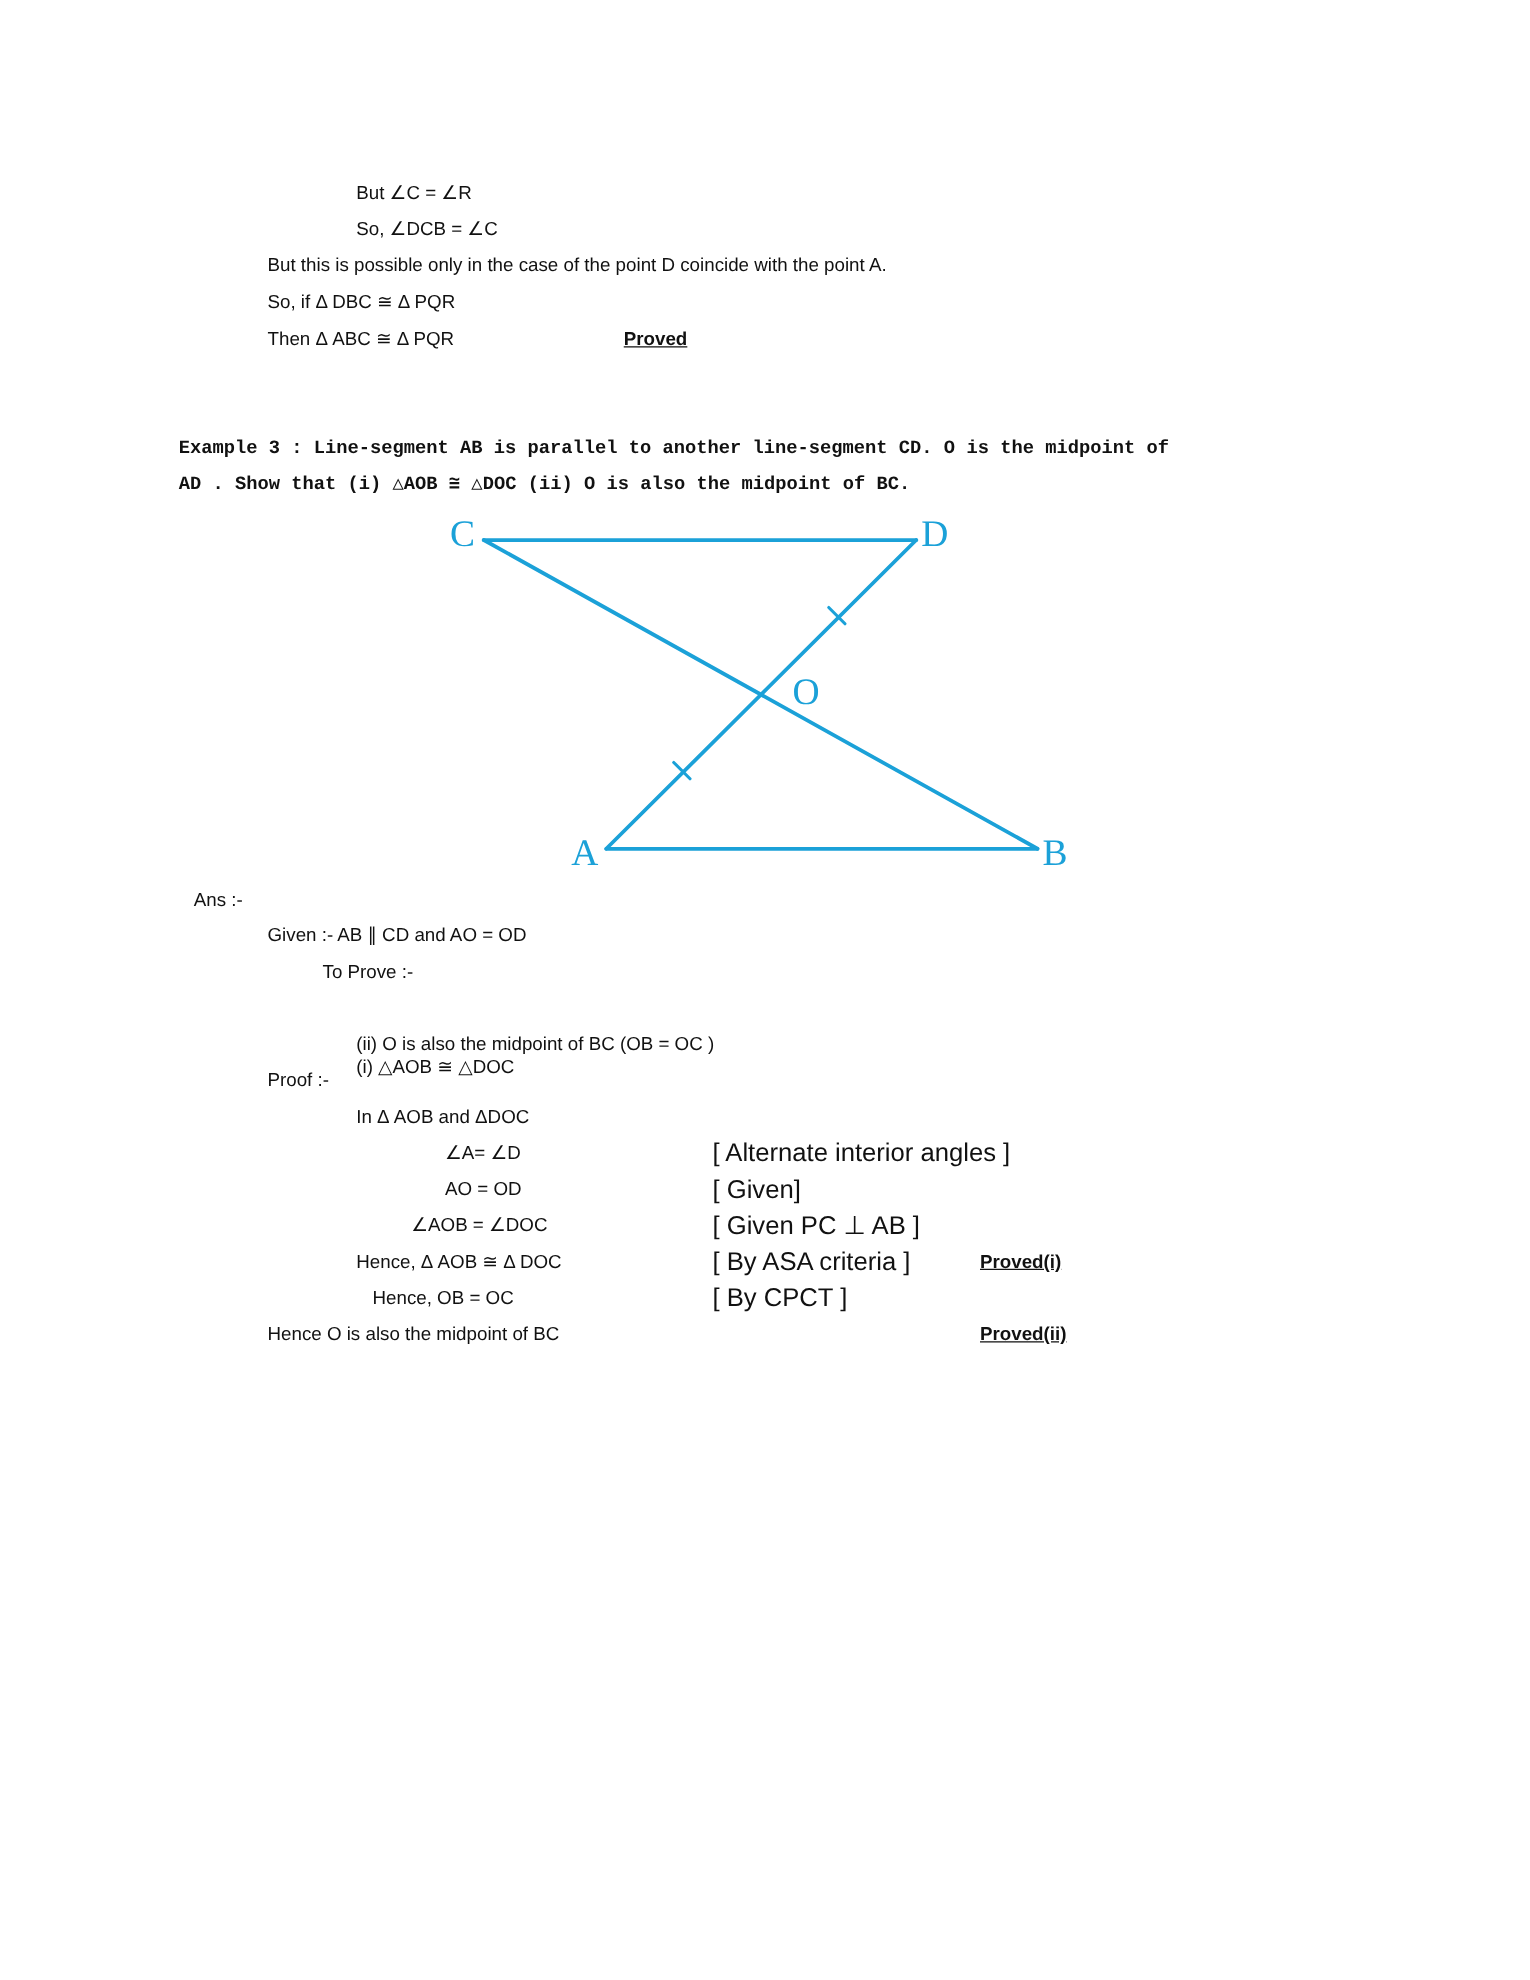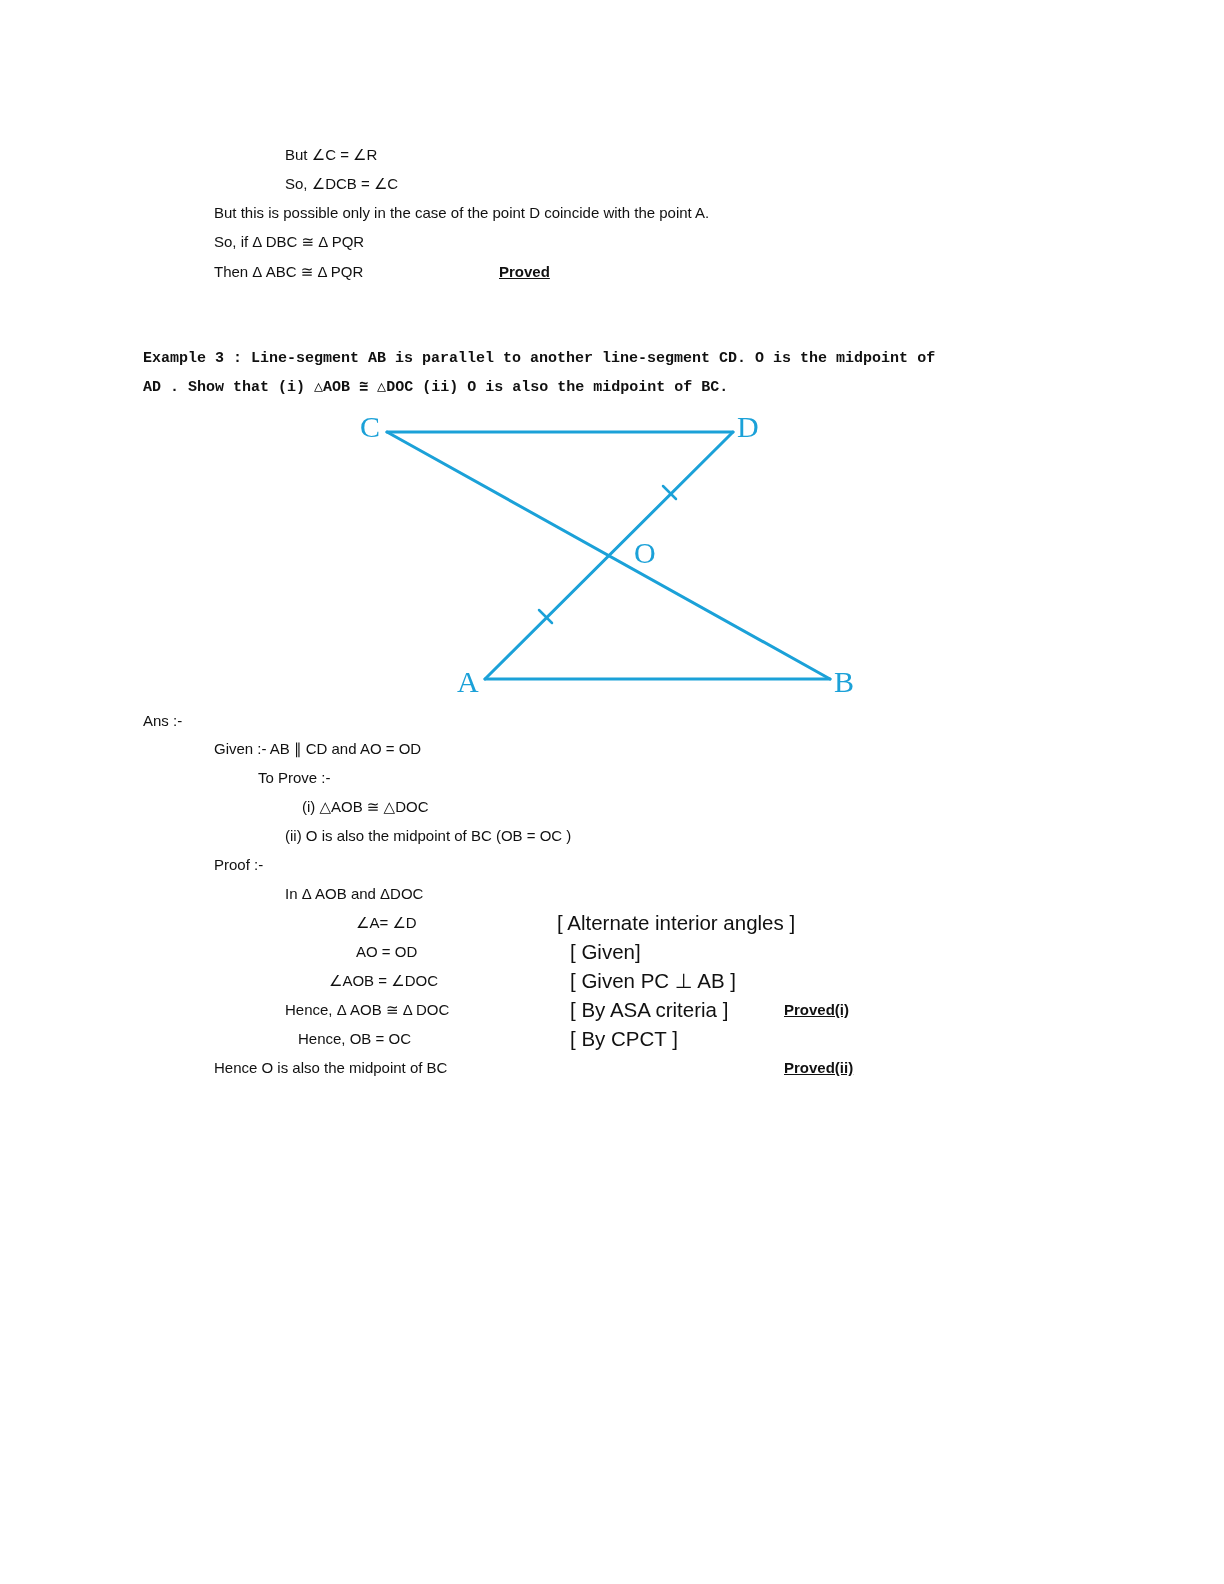--- a/index.html
+++ b/index.html
@@ -34,30 +34,30 @@
   </g>
   <g fill="#1ba1d8" font-family="Liberation Serif, serif" font-size="30">
     <text x="360" y="437">C</text>
     <text x="737" y="437">D</text>
     <text x="634" y="563">O</text>
     <text x="457" y="692">A</text>
     <text x="834" y="692">B</text>
   </g>
 </svg>
 
-<div class="line" style="left:143px; top:709px;text-align:right;">Ans :-</div>
+<div class="line" style="left:155px; top:709px;text-align:right;">Ans :-</div>
 <div class="line" style="left:214px; top:737px;">Given :- AB ∥ CD and AO = OD</div>
 <div class="line" style="left:230px; top:766px;margin-left:28px;">To Prove :-</div>
-<div class="line" style="left:285px; top:795px;margin-left:17px;">(i) △AOB ≅ △DOC</div>
+<div class="line" style="left:285px; top:842px;">(i) △AOB ≅ △DOC</div>
 <div class="line" style="left:285px; top:824px;">(ii) O is also the midpoint of BC (OB = OC )</div>
 <div class="line" style="left:214px; top:853px;">Proof :-</div>
 <div class="line" style="left:285px; top:882px;">In Δ AOB and ΔDOC</div>
 
 <div class="line" style="left:356px; top:911px;">∠A= ∠D</div>
-<div class="reason" style="left:557px; top:911px;text-align:center;">[ Alternate interior angles ]</div>
+<div class="reason" style="left:570px; top:911px;text-align:center;">[ Alternate interior angles ]</div>
 
 <div class="line" style="left:356px; top:940px;">AO = OD</div>
 <div class="reason" style="left:570px; top:940px;">[ Given]</div>
 
 <div class="line" style="left:329px; top:969px;">∠AOB = ∠DOC</div>
 <div class="reason" style="left:570px; top:969px;">[ Given PC ⊥ AB ]</div>
 
 <div class="line" style="left:285px; top:998px;text-align:right;">Hence, Δ AOB ≅ Δ DOC</div>
 <div class="reason" style="left:570px; top:998px;">[ By ASA criteria ]</div>
 <div class="proved" style="left:784px; top:998px;">Proved(i)</div>

